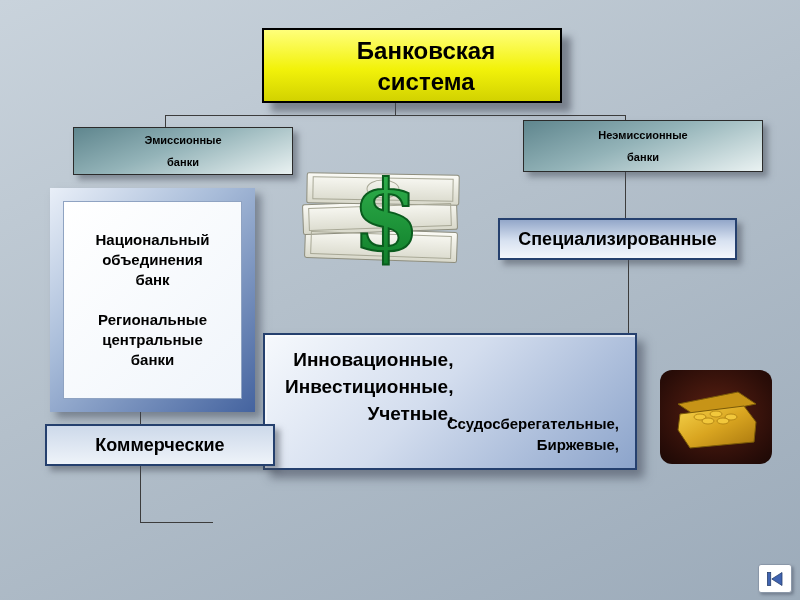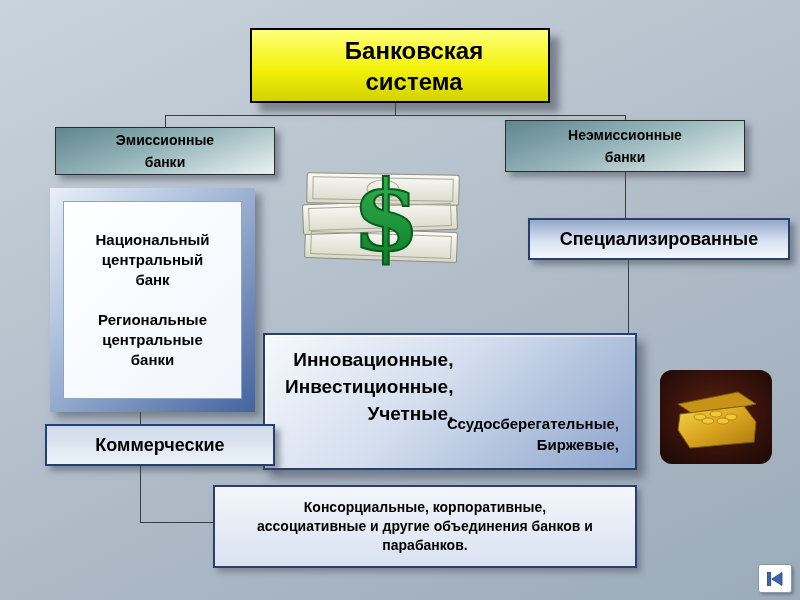--- a/index.html
+++ b/index.html
@@ -12,57 +12,56 @@
   }
 
   .line { position:absolute; background:#3c3c3c; }
 
   .box {
     position:absolute; display:flex; align-items:center; justify-content:center;
     text-align:center; font-weight:bold; color:#000; white-space:pre-line;
   }
 
   .title-box {
-    left:250px; top:28px; width:300px; height:75px;
+    left:262px; top:28px; width:300px; height:75px;
     border:2px solid #000;
     background:linear-gradient(180deg,#ffff7a 0%,#f2f20a 55%,#d2d200 100%);
     box-shadow:9px 9px 7px rgba(70,75,88,.55);
     font-size:24px; line-height:31px;padding-left:28px;
   }
 
   .branch-box {
     border:1px solid #2b2b2b;
     background:linear-gradient(160deg,#5f868e 0%,#93b3b8 45%,#eaf2f2 100%);
     box-shadow:5px 5px 6px rgba(70,75,88,.5);
-    font-size:14px; line-height:22px;
+    font-size:11px; line-height:22px;margin-left:18px;
   }
   .emission { left:55px; top:127px; width:220px; height:48px; }
   .non-emission { left:505px; top:120px; width:240px; height:52px;text-align:center; }
 
   .frame3d {
     position:absolute; left:50px; top:188px; width:205px; height:224px;
     background:linear-gradient(135deg,#e9eff8 0%,#a8bcd9 40%,#44639f 100%);
     box-shadow:6px 6px 8px rgba(60,68,84,.5); padding:13px;
   }
   .frame3d-inner {
     width:100%; height:100%;
     background:linear-gradient(135deg,#ffffff 0%,#f0f5fb 100%);
     border:1px solid #8fa3c2;
     display:flex; align-items:center; justify-content:center;
     font-weight:bold; font-size:15px; line-height:20px;
     text-align:center; white-space:pre-line; color:#000;
   }
 
   .specialized {
-    left:498px; top:218px; width:262px; height:42px;
+    left:498px; top:218px; width:239px; height:42px;
     border:2px solid #25406e;
     background:linear-gradient(180deg,#93a7c9 0%,#d8e2f1 55%,#f4f7fc 100%);
     box-shadow:5px 5px 6px rgba(70,75,88,.5);
     font-size:18px;
-    margin-left:30px;
   }
 
   .innovative {
     position:absolute; left:263px; top:333px; width:374px; height:137px;
     border:2px solid #25406e;
     background:linear-gradient(135deg,#f6f9fd 0%,#d3ddee 45%,#8ca4cb 100%);
     box-shadow:inset 2px 2px 0 rgba(255,255,255,.6), 7px 8px 9px rgba(55,62,78,.5);
     color:#000;
   }
   .innov-main {
@@ -125,21 +124,21 @@
 банки</span>
   </div>
   <div class="box branch-box non-emission">
     <span>Неэмиссионные
 банки</span>
   </div>
 
   <div class="frame3d">
     <div class="frame3d-inner">
       <span>Национальный
-центральный
+объединения
 банк
 
 Региональные
 центральные
 банки</span>
     </div>
   </div>
 
   <svg class="money-img" viewBox="0 0 185 112" aria-hidden="true">
     <defs>
@@ -200,25 +199,20 @@
       <ellipse cx="71" cy="47" rx="6" ry="3"></ellipse>
       <ellipse cx="48" cy="51" rx="6" ry="3"></ellipse>
       <ellipse cx="63" cy="51" rx="6" ry="3"></ellipse>
     </g>
   </svg>
 
   <div class="box commercial">
     <span>Коммерческие</span>
   </div>
 
-  <div class="box associations">
-    <span>Консорциальные, корпоративные,
-ассоциативные и другие объединения банков и
-парабанков.</span>
-  </div>
 
   <div class="nav-button">
     <svg width="20" height="16" viewBox="0 0 20 16" aria-hidden="true">
       <rect x="2.5" y="1.5" width="3.2" height="13" fill="#3f63b0" stroke="#27406e" stroke-width="0.8"></rect>
       <polygon points="17,1.5 17,14.5 6.8,8" fill="#3f63b0" stroke="#27406e" stroke-width="0.8"></polygon>
     </svg>
   </div>
 
 </div>
 

